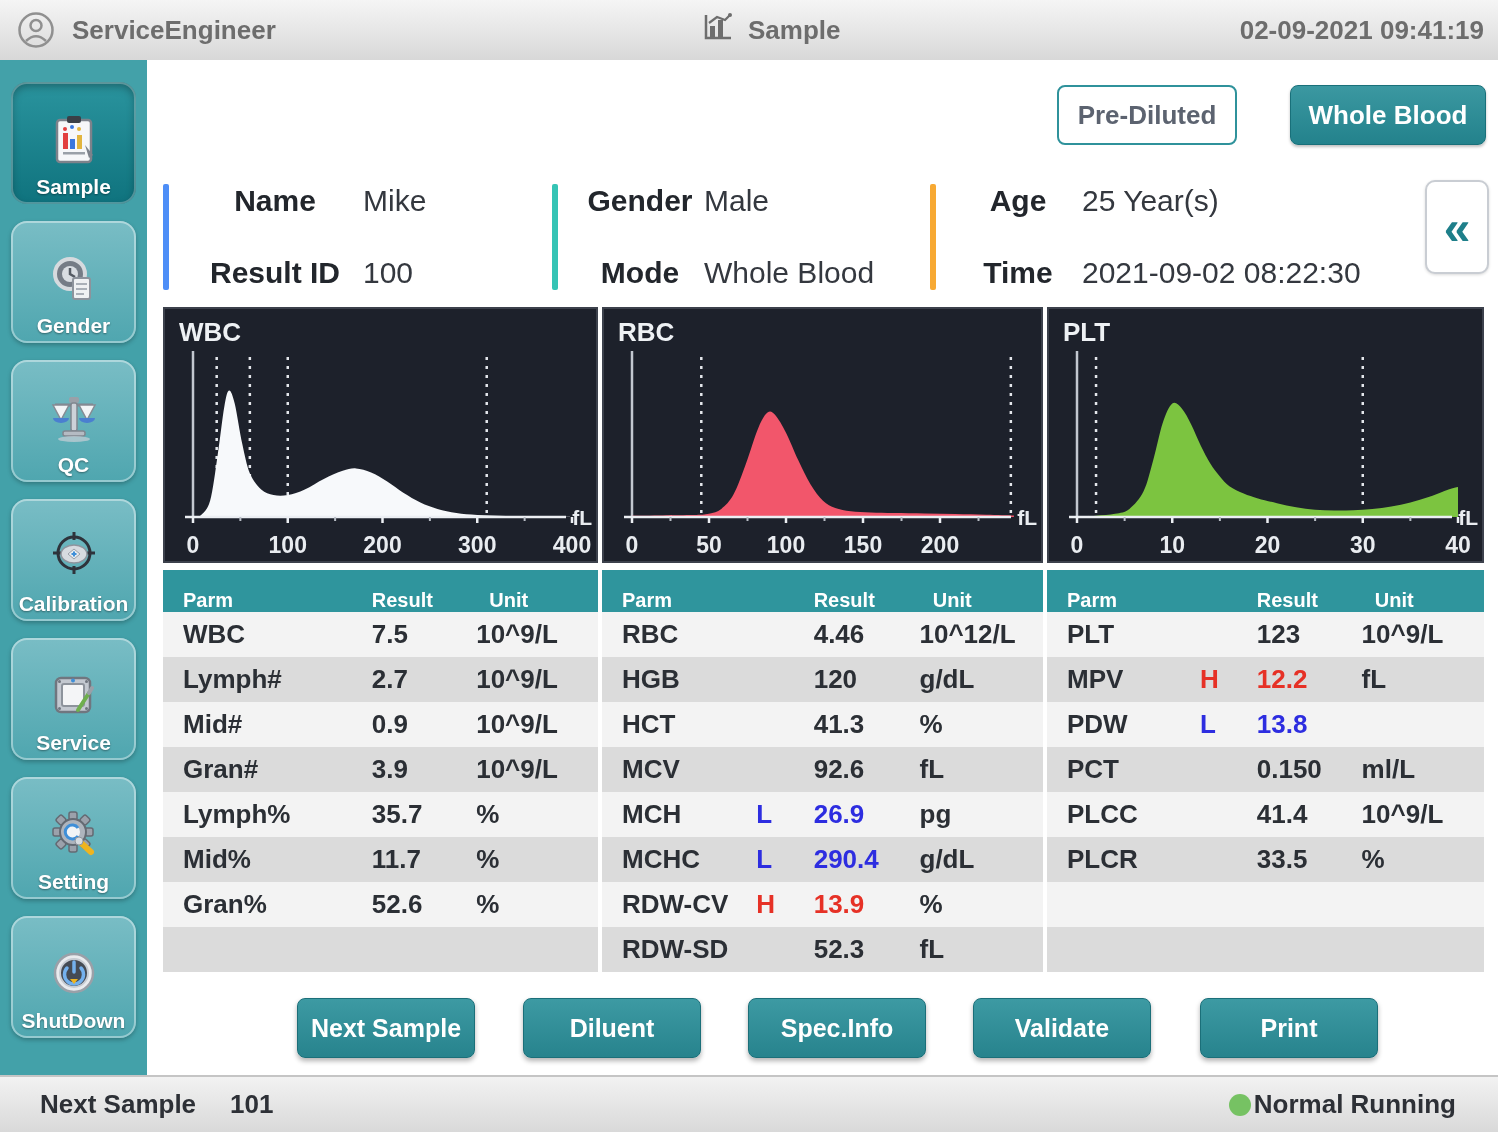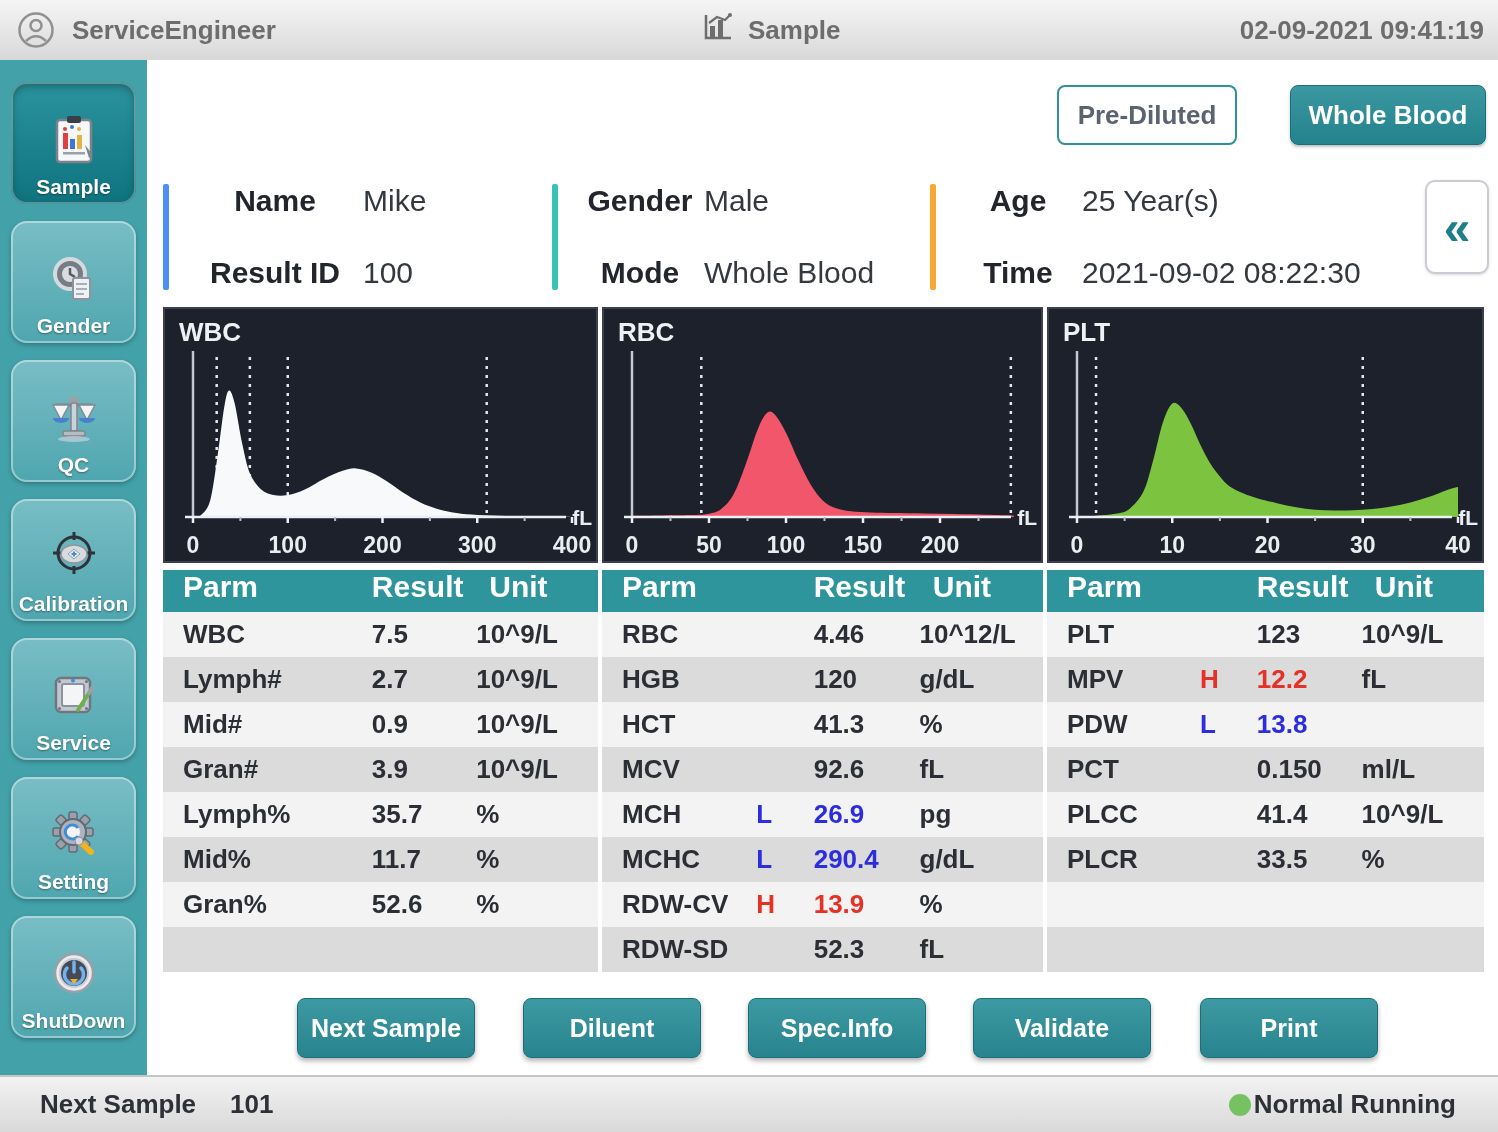--- a/index.html
+++ b/index.html
@@ -56,22 +56,22 @@
 
   
   .chart-panel{position:absolute;top:247px;height:256px;background:#1d212b;
            border:2px solid #3c414c;box-sizing:border-box;}
   .chart-title{position:absolute;left:14px;top:8px;color:#eef1f4;font-weight:bold;font-size:26px;}
   .c0{left:16px;width:435px;} .c1{left:455px;width:441px;} .c2{left:900px;width:437px;}
 
   
   .parm-table{position:absolute;top:510px;}
   .t0{left:16px;width:435px;} .t1{left:455px;width:441px;} .t2{left:900px;width:437px;}
-  .t-head{height:42px;background:#2f959d;color:#fff;display:flex;align-items:flex-start;
-          font-weight:bold;font-size:30px;}
+  .t-head{height:42px;background:#2f959d;color:#fff;display:flex;align-items:flex-end;
+          font-weight:bold;font-size:20px;}
   .h-parm{width:48%;padding-left:20px;box-sizing:border-box;}
   .h-result{width:27%;} .h-unit{flex:1;}
   .t-row{height:45px;display:flex;align-items:center;font-size:26px;font-weight:bold;color:#2b2f35;}
   .t-row.even{background:#f3f3f3;} .t-row.odd{background:#dbdbdb;}
   .c-parm{width:35%;padding-left:20px;box-sizing:border-box;}
   .c-flag{width:13%;} .c-result{width:24%;} .c-unit{flex:1;}
   .hi{color:#e63126;} .lo{color:#2d2de0;}
 
   
   .action-btn{position:absolute;top:938px;width:178px;height:60px;border-radius:8px;

